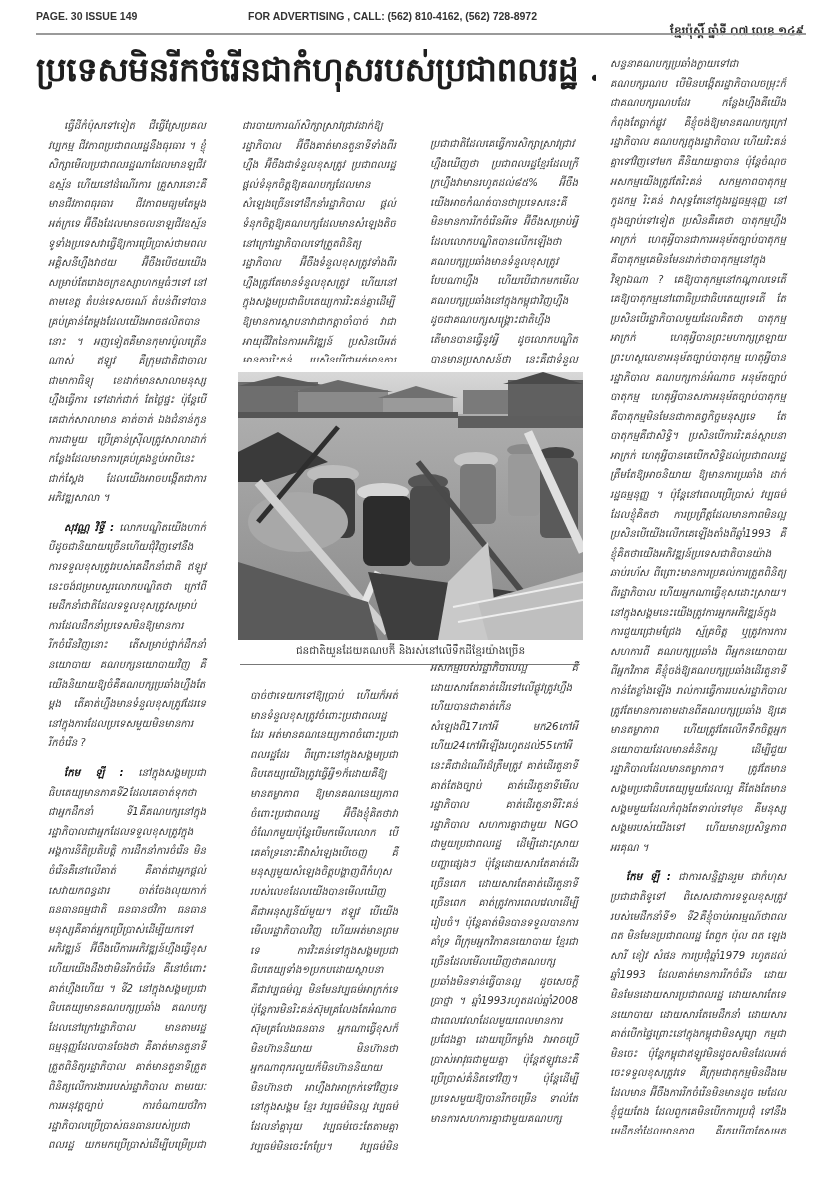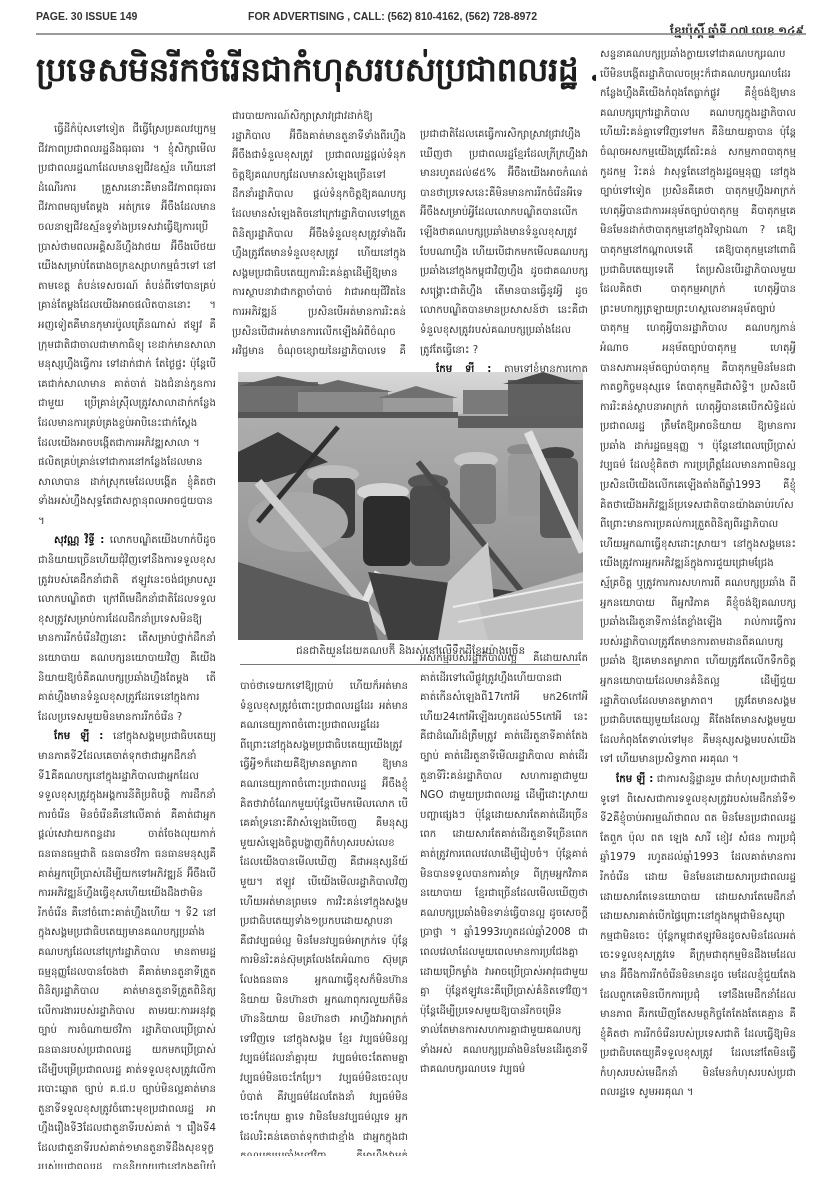--- a/index.html
+++ b/index.html
@@ -10,44 +10,43 @@
             color: #333; }
   .header .page { position: absolute; left: 0; top: 6px; }
   .header .ad { position: absolute; left: 212px; top: 6px; }
   .header .masthead { position: absolute; right: 8px; top: 3px; font-size: 12px; font-weight: bold; margin-top: 16px; }
   .header-rule { position: absolute; left: 36px; top: 33px; width: 770px; height: 2px; background: #9a9a9a; }
   .title { position: absolute; left: 36px; top: 42px; width: 560px; height: 56px;
            font-family: "DejaVu Serif", serif; font-weight: bold; font-size: 33px; line-height: 56px;
            color: #1e1e1e; white-space: nowrap; overflow: hidden; letter-spacing: -0.5px; }
   .col { position: absolute; font-size: 10.2px; line-height: 19.6px; text-align: justify;
          color: #333; overflow: hidden; }
-  .col p { margin: 0; text-indent: 16px; }
+  .col p { margin: 10px; text-indent: 16px; font-style: italic; }
   .col p.noindent { text-indent: 0; }
   .speaker { font-weight: bold; color: #111; }
   .photo { position: absolute; left: 238px; top: 372px; width: 345px; height: 268px; overflow: hidden;
            background: #8c8c8c; }
   .caption { position: absolute; left: 238px; top: 644px; width: 345px; height: 18px; font-size: 10.5px;
              text-align: center; color: #333; }
   .caption-rule { position: absolute; left: 240px; top: 664px; width: 340px; height: 1px; background: #777; }
 </style>
 </head>
 <body>
 
 <div class="header">
   <span class="page">PAGE. 30 ISSUE 149</span>
   <span class="ad">FOR ADVERTISING ,  CALL: (562) 810-4162, (562) 728-8972</span>
   <span class="masthead">ខ្មែរប៉ុស្តិ៍ ឆ្នាំទី ០៧  លេខ ១៤៩</span>
 </div>
 <div class="header-rule"></div>
 
 <h1 class="title" style="margin:0">ប្រទេសមិនរីកចំរើនជាកំហុសរបស់ប្រជាពលរដ្ឋ ...</h1>
 
-<div class="col" style="left:38px; top:119px; width:178px; height:1050px;">
+<div class="col" style="left:38px; top:106px; width:178px; height:1050px;">
   <p>ធ្វើដីកំប៉ុសទៅទៀត ជីធ្វើស្រែប្រគលវប្បកម្ម ជីវភាពប្រជាពលរដ្ឋនឹងធុរធារ ។ ខ្ញុំសិក្សាមើលប្រជាពលរដ្ឋណាដែលមានឡជីវឧស្ម័ន ហើយនៅដំណើរការ គ្រួសារនោះគឺមានជីវភាពធុរធារ ជីវភាពមធ្យមតែម្ដង អត់ក្រទេ អ៊ីចឹងដែលមានចលនាឡជីវឧស្ម័នទូទាំងប្រទេសវាធ្វើឱ្យការប្រើប្រាស់ថាមពលអគ្គិសនីហ្នឹងវាថយ អ៊ីចឹងបើថយយើងសម្រាប់តែរោងចក្រឧស្សាហកម្មធំៗទៅ នៅតាមខេត្ត តំបន់ទេសចរណ៍ តំបន់ពីទៅបានគ្រប់គ្រាន់តែម្ដងដែលយើងអាចផលិតបាននោះ ។ អញទៀតគឺមានកុមារប៉ូលត្រើនណាស់ ឥឡូវ គឺក្រុមជាតិជាចាលជាមាកាធិទ្យុ ខេដាក់មានសាលាមនុស្សហ្នឹងធ្វើការ ទៅដាក់ជាក់ តែថ្ងៃផ្ទះ ប៉ុន្តែបើគេជាក់សាលាមាន គាត់ចាត់ ឯងជំនាន់កូនការជាមួយ ប្រើគ្រាន់ស្រ៊ីលត្រូវសាលាដាក់កន្លែងដែលមានការគ្រប់គ្រងខ្ទប់អាបិនេះជាក់ស្តែង ដែលយើងអាចបង្កើតជាការអភិវឌ្ឍសាលា ។ </p>
-  <p style="text-indent:0">ផលិតគ្រប់គ្រាន់ទៅជាការនៅកន្លែងដែលមានសាលាបាន ដាក់ស្រុកមេដែលបង្កើត ខ្ញុំគិតថា ទាំងអស់ហ្នឹងសុទ្ធតែជាសក្ដានុពលអាចជួយបាន ។</p>
   <p>
     <span class="speaker">សុវណ្ណ វិទ្ធី :</span>
     <span>លោកបណ្ឌិតយើងហាក់បីដូចជានិយាយច្រើនហើយជុំវិញទៅនឹងការទទួលខុសត្រូវរបស់គេដឹកនាំជាតិ ឥឡូវនេះចង់ជម្រាបសួរលោកបណ្ឌិតថា ក្រៅពីមេដឹកនាំជាតិដែលទទួលខុសត្រូវសម្រាប់ការដែលដឹកនាំប្រទេសមិនឱ្យមានការរីកចំរើនវិញនោះ តើសម្រាប់ថ្នាក់ដឹកនាំនយោបាយ គណបក្សនយោបាយវិញ គឺយើងនិយាយឱ្យចំគឺគណបក្សប្រឆាំងហ្នឹងតែម្ដង តើគាត់ហ្នឹងមានទំនួលខុសត្រូវដែរទេនៅក្នុងការដែលប្រទេសមួយមិនមានការរីកចំរើន ?</span>
   </p>
   <p>
     <span class="speaker">កែម ឡី :</span>
     <span>នៅក្នុងសង្គមប្រជាធិបតេយ្យមានភាគទី2ដែលគេចាត់ទុកថាជាអ្នកដឹកនាំ ទី1គឺគណបក្សនៅក្នុងរដ្ឋាភិបាលជាអ្នកដែលទទួលខុសត្រូវក្នុងអង្គការនីតិប្រតិបត្តិ ការដឹកនាំការចំរើន មិនចំរើនគឺនៅលើគាត់ គឺគាត់ជាអ្នកផ្ដល់សេវាយកពន្ធដារ ចាត់ចែងលុយកាក់ ធនធានធម្មជាតិ ធនធានថវិកា ធនធានមនុស្សគឺគាត់អ្នកប្រើប្រាស់ដើម្បីយកទៅអភិវឌ្ឍន៍ អ៊ីចឹងបើការអភិវឌ្ឍន៍ហ្នឹងធ្វើខុសហើយយើងដឹងថាមិនរីកចំរើន គឺនៅចំពោះគាត់ហ្នឹងហើយ ។ ទី2 នៅក្នុងសង្គមប្រជាធិបតេយ្យមានគណបក្សប្រឆាំង គណបក្សដែលនៅក្រៅរដ្ឋាភិបាល មានតាមរដ្ឋធម្មនុញ្ញដែលបានចែងថា គឺគាត់មានតួនាទីត្រួតពិនិត្យរដ្ឋាភិបាល គាត់មានតួនាទីត្រួតពិនិត្យលើការងាររបស់រដ្ឋាភិបាល តាមរយៈការអនុវត្តច្បាប់ ការចំណាយថវិកា រដ្ឋាភិបាលប្រើប្រាស់ធនធានរបស់ប្រជាពលរដ្ឋ យកមកប្រើប្រាស់ដើម្បីបម្រើប្រជាពលរដ្ឋ គាត់ទទួលខុសត្រូវលើការបោះឆ្នោត ច្បាប់ គ.ជ.ប ច្បាប់មិនល្អគាត់មានតួនាទីទទួលខុសត្រូវចំពោះមុខប្រជាពលរដ្ឋ អាហ្នឹងរឿងទី3ដែលជាតួនាទីរបស់គាត់ ។ រឿងទី4 ដែលជាតួនាទីរបស់គាត់១មានតួនាទីដឹងសុខទុក្ខរបស់ប្រជាពលរដ្ឋ បាននិយាយថានៅក្នុងគូបិយុំ ដែលអត់មានការអភិវឌ្ឍន៍គាត់ត្រូវតែចងក្រង</span>
   </p>
 </div>
 

